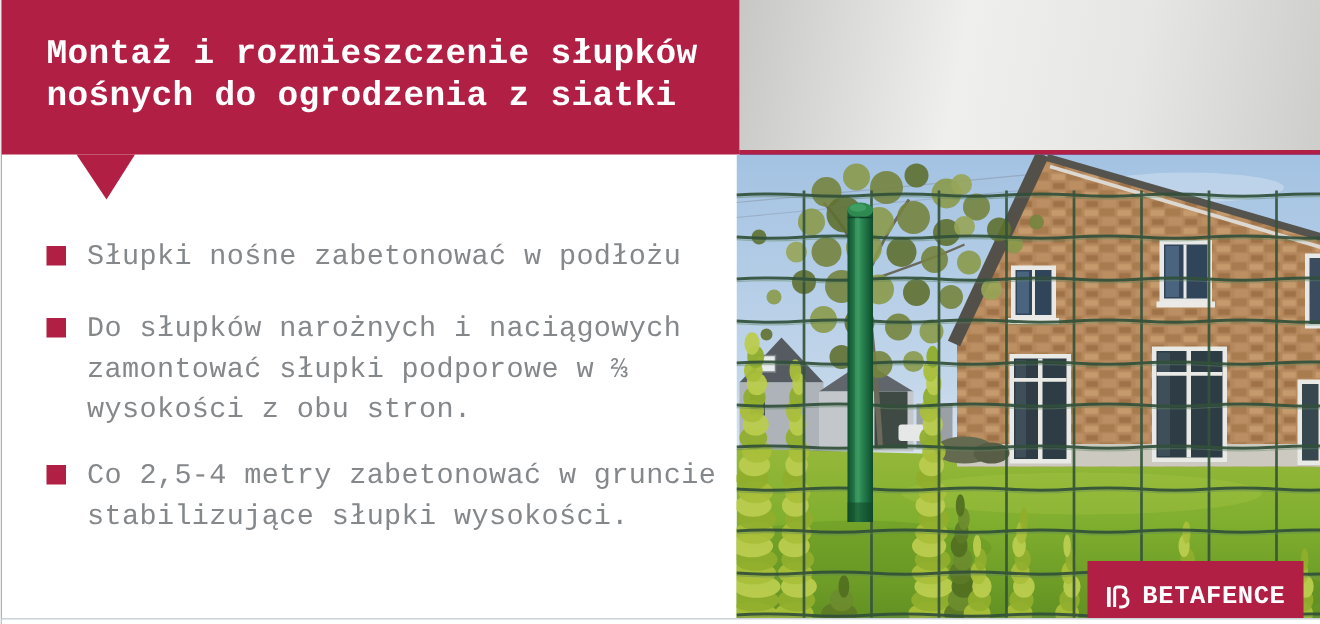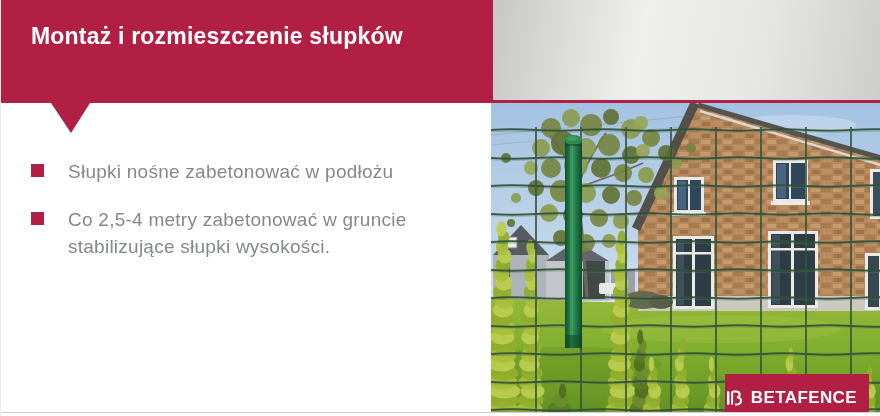--- a/index.html
+++ b/index.html
@@ -3,21 +3,21 @@
 <meta charset="utf-8">
 <style>
   :root{
     --accent:#b11f44; --banner-text:#ffffff; --body-text:#85888b;
     --band-gray:#dcdcda; --logo-bg:#b11f44; --logo-text:#ffffff;
   }
   *{margin:0;padding:0;box-sizing:border-box;}
   html,body{background:#fff;}
   .canvas{
     position:relative;width:880px;height:416px;background:#701a75;
-    font-family:Liberation Sans, sans-serif;overflow:hidden;
+    font-family:Liberation Mono, monospace;overflow:hidden;
     border-left:1px solid #ececec;
   }
   
   .left-panel{position:absolute;left:0;top:0;width:492px;height:416px;background:#fff;}
   .banner{
     position:absolute;left:0;top:0;width:492px;height:103px;
     background:var(--accent);padding:22px 28px 0 30px;
   }
   .banner h1{
     color:var(--banner-text);font-size:23px;line-height:28px;font-weight:700;
@@ -32,21 +32,21 @@
   .bullet-list{
     position:absolute;left:30px;top:158px;width:440px;list-style:none;
   }
   .bullet{display:flex;align-items:flex-start;}
   .bullet:nth-child(1){margin-bottom:21px;}
   .bullet:nth-child(2){margin-bottom:17px;}
   .bullet-square{
     flex:0 0 13px;width:13px;height:13px;background:var(--accent);margin-top:6px;
   }
   .bullet p{
-    margin-left:24px;color:var(--body-text);font-size:19px;line-height:27px;
+    margin-left:14px;color:var(--body-text);font-size:19px;line-height:27px;
     letter-spacing:.25px;
   }
   .bullet p span{display:block;white-space:nowrap;}
   
   .gray-band{
     position:absolute;left:492px;top:0;width:388px;height:103px;
     background:linear-gradient(100deg,#c7c7c5 0%,#efefed 38%,#e6e6e4 68%,#cdcdcb 100%);
     border-bottom:3px solid var(--accent);
   }
   
@@ -70,29 +70,38 @@
 </style>
 </head>
 <body>
 
 <div class="canvas">
 
   <div class="left-panel">
     <header class="banner">
       <h1>
         <span>Montaż i rozmieszczenie słupków</span>
+        <span>nośnych do ogrodzenia z siatki</span>
       </h1>
     </header>
     <div class="banner-tail"></div>
 
     <ul class="bullet-list">
       <li class="bullet">
         <span class="bullet-square"></span>
         <p>
           <span>Słupki nośne zabetonować w podłożu</span>
+        </p>
+      </li>
+      <li class="bullet">
+        <span class="bullet-square"></span>
+        <p>
+          <span>Do słupków narożnych i naciągowych</span>
+          <span>zamontować słupki podporowe w ⅔</span>
+          <span>wysokości z obu stron.</span>
         </p>
       </li>
       <li class="bullet">
         <span class="bullet-square"></span>
         <p>
           <span>Co 2,5-4 metry zabetonować w gruncie</span>
           <span>stabilizujące słupki wysokości.</span>
         </p>
       </li>
     </ul>

